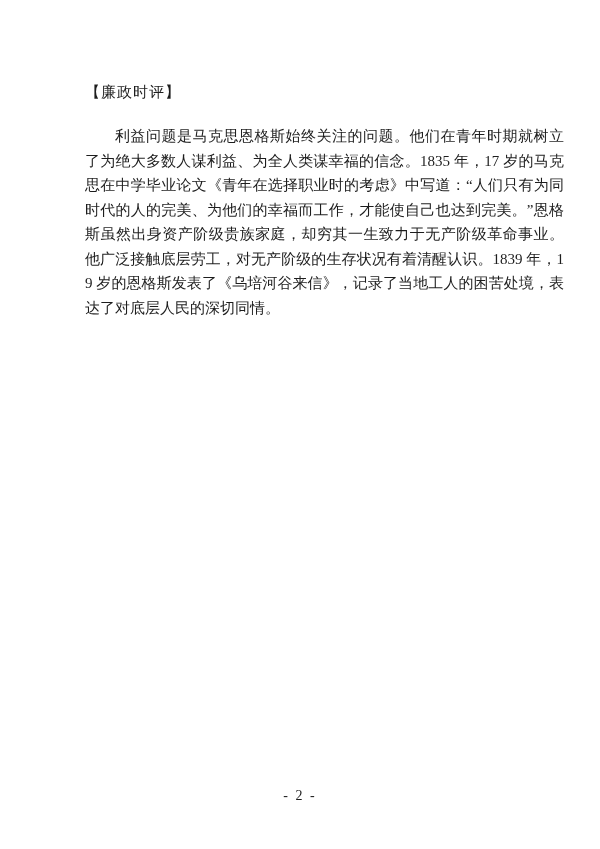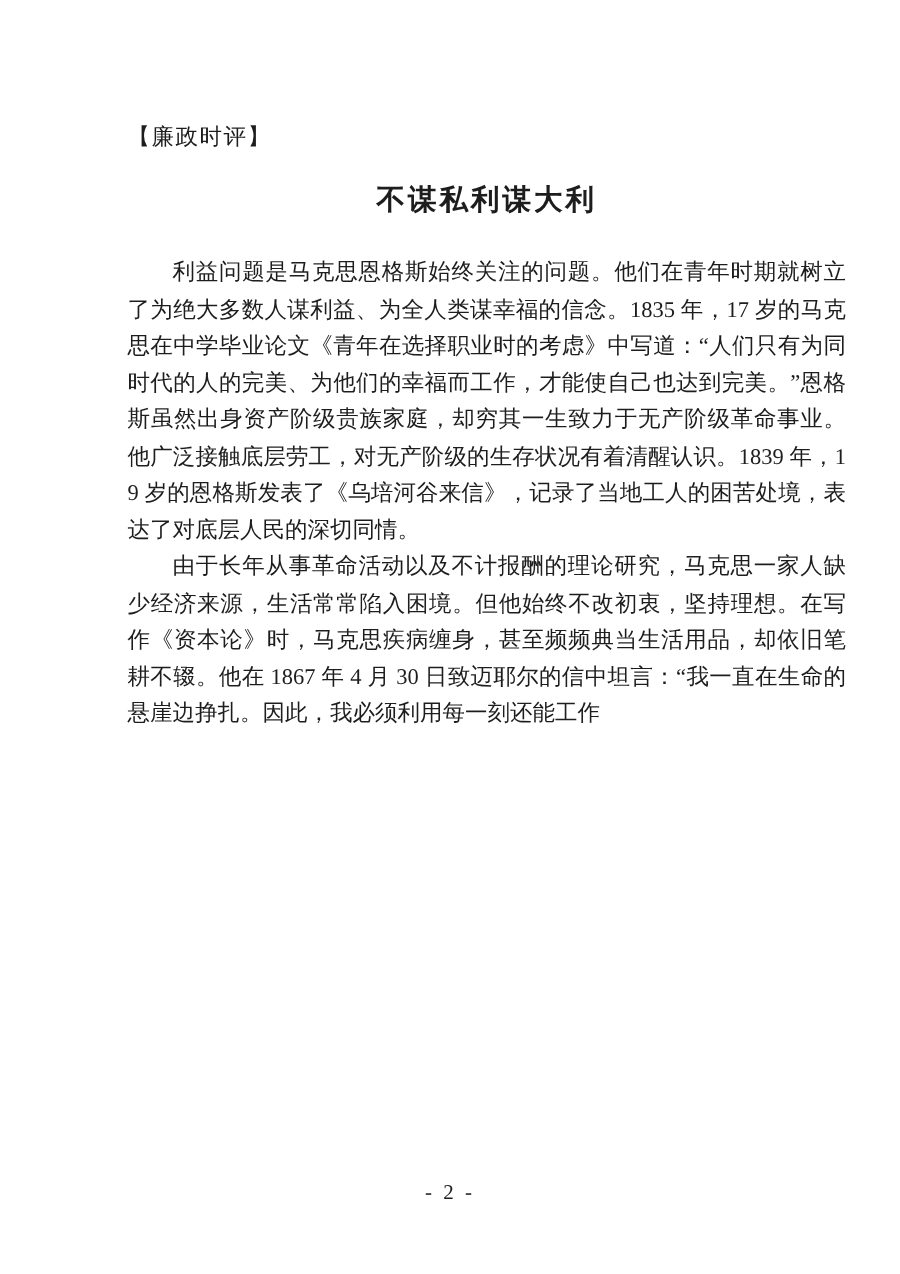--- a/index.html
+++ b/index.html
@@ -56,22 +56,20 @@
     color: #1d1d1d;
   }
 </style>
 </head>
 <body>
 
 <div class="page">
 
   <div class="section-label">【廉政时评】</div>
 
-  <h1 class="doc-title">不谋私利谋大利</h1>
 
   <div class="doc-body">
     <p>利益问题是马克思恩格斯始终关注的问题。他们在青年时期就树立了为绝大多数人谋利益、为全人类谋幸福的信念。1835 年，17 岁的马克思在中学毕业论文《青年在选择职业时的考虑》中写道：“人们只有为同时代的人的完美、为他们的幸福而工作，才能使自己也达到完美。”恩格斯虽然出身资产阶级贵族家庭，却穷其一生致力于无产阶级革命事业。他广泛接触底层劳工，对无产阶级的生存状况有着清醒认识。1839 年，19 岁的恩格斯发表了《乌培河谷来信》，记录了当地工人的困苦处境，表达了对底层人民的深切同情。</p>
-    <p>由于长年从事革命活动以及不计报酬的理论研究，马克思一家人缺少经济来源，生活常常陷入困境。但他始终不改初衷，坚持理想。在写作《资本论》时，马克思疾病缠身，甚至频频典当生活用品，却依旧笔耕不辍。他在 1867 年 4 月 30 日致迈耶尔的信中坦言：“我一直在生命的悬崖边挣扎。因此，我必须利用每一刻还能工作</p>
   </div>
 
   <div class="page-number">- 2 -</div>
 
 </div>
 
 </body></html>

